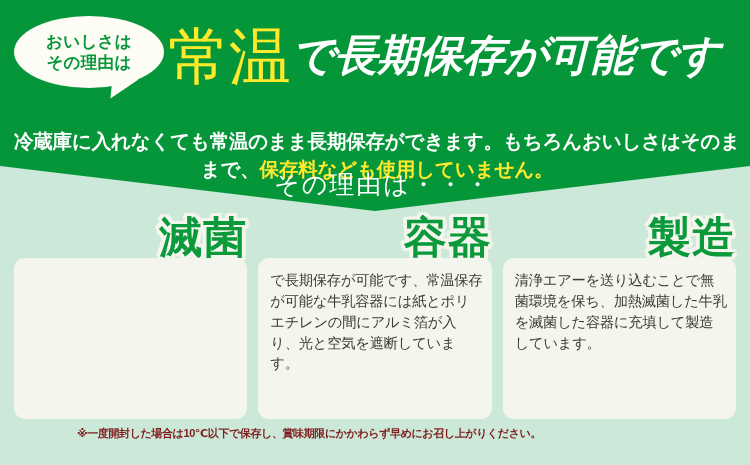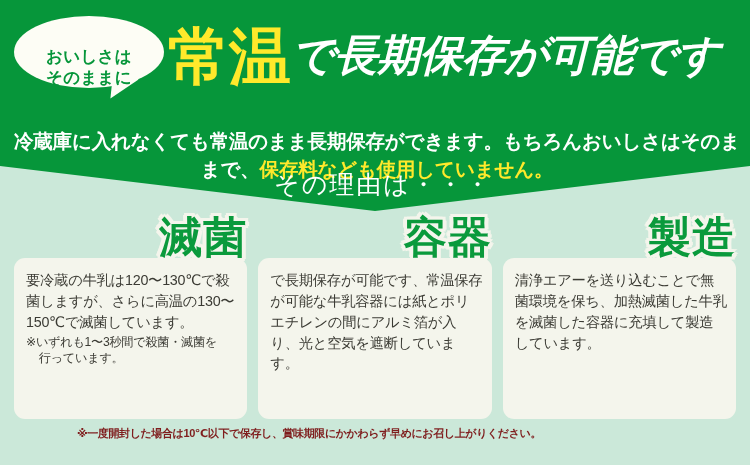--- a/index.html
+++ b/index.html
@@ -65,41 +65,41 @@
   }
   .bubble-text {
     position: absolute;
     left: 0;
     top: 0;
     width: 150px;
     height: 72px;
     display: flex;
     flex-direction: column;
     align-items: center;
-    justify-content: flex-end;
+    justify-content: center;
     color: #06963a;
     font-weight: bold;
     font-size: 16.5px;
     line-height: 1.28;
     letter-spacing: 0.3px;
   }
 
   
   .headline {
     position: absolute;
     left: 168px;
     top: 18px;
     width: 578px;
     height: 78px;
     display: flex;
     align-items: center;
   }
   .headline .kw {
     color: #ffe92b;
-    font-weight: bold;
+    font-weight: normal;
     font-size: 62px;
     line-height: 1;
     letter-spacing: -1px;
   }
   .headline .rest {
     color: #ffffff;
     font-weight: bold;
     font-size: 43px;
     line-height: 1;
     letter-spacing: -0.5px;
@@ -214,46 +214,39 @@
 
 <div id="poster">
 
   <div class="hero"></div>
 
   <div class="bubble">
     <div class="bubble-tail"></div>
     <div class="bubble-body"></div>
     <div class="bubble-text">
       <span>おいしさは</span>
-      <span>そのままに</span>
+      <span>その理由は</span>
     </div>
   </div>
 
   <div class="headline">
     <span class="kw">常温</span>
     <span class="rest">で長期保存が可能です</span>
   </div>
 
   <p class="lead">
     <span>冷蔵庫に入れなくても常温のまま長期保存ができます。もちろんおいしさはそのままで、</span><span class="hl">保存料なども使用していません。</span>
   </p>
 
   <div class="reason">その理由は・・・</div>
 
   <div class="cards">
 
     <div class="card">
       <div class="card-heading">滅菌</div>
-      <div class="card-body">
-        <span>要冷蔵の牛乳は120〜130℃で殺菌しますが、さらに高温の130〜150℃で滅菌しています。</span>
-        <div class="card-note">
-          <span>※いずれも1〜3秒間で殺菌・滅菌を</span>
-          <span class="cont">行っています。</span>
-        </div>
-      </div>
     </div>
 
     <div class="card">
       <div class="card-heading">容器</div>
       <div class="card-body">
         <span>で長期保存が可能です、常温保存が可能な牛乳容器には紙とポリエチレンの間にアルミ箔が入り、光と空気を遮断しています。</span>
       </div>
     </div>
 
     <div class="card">

